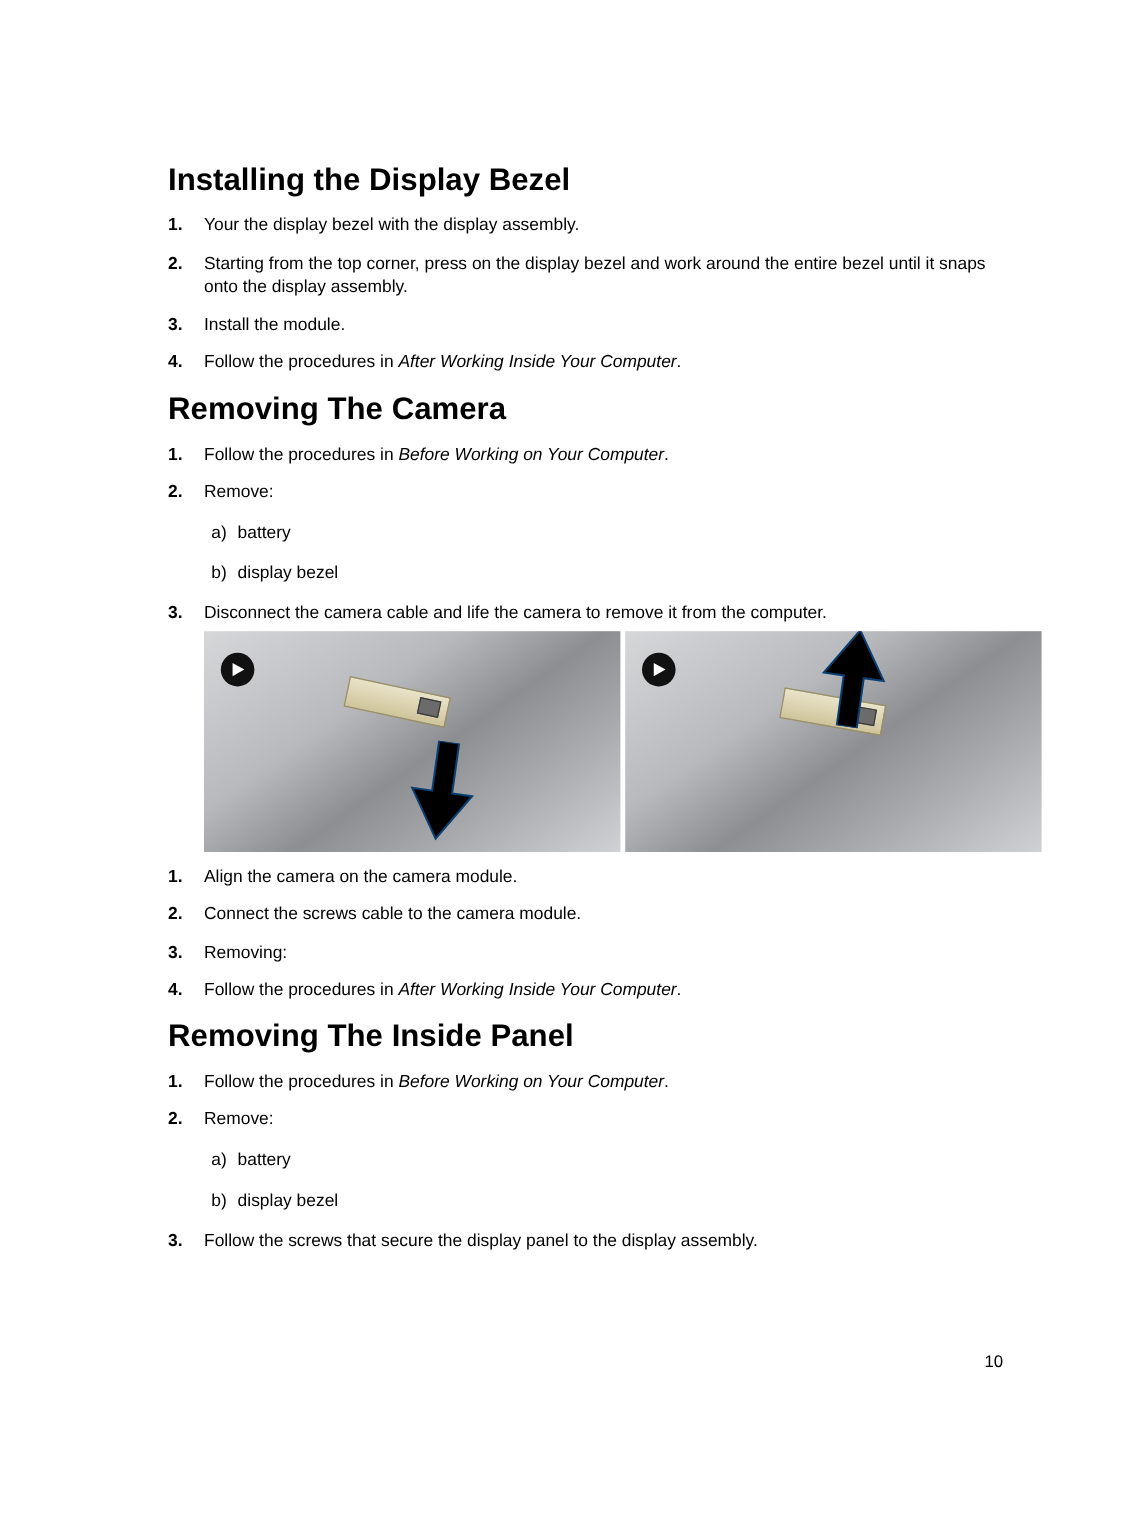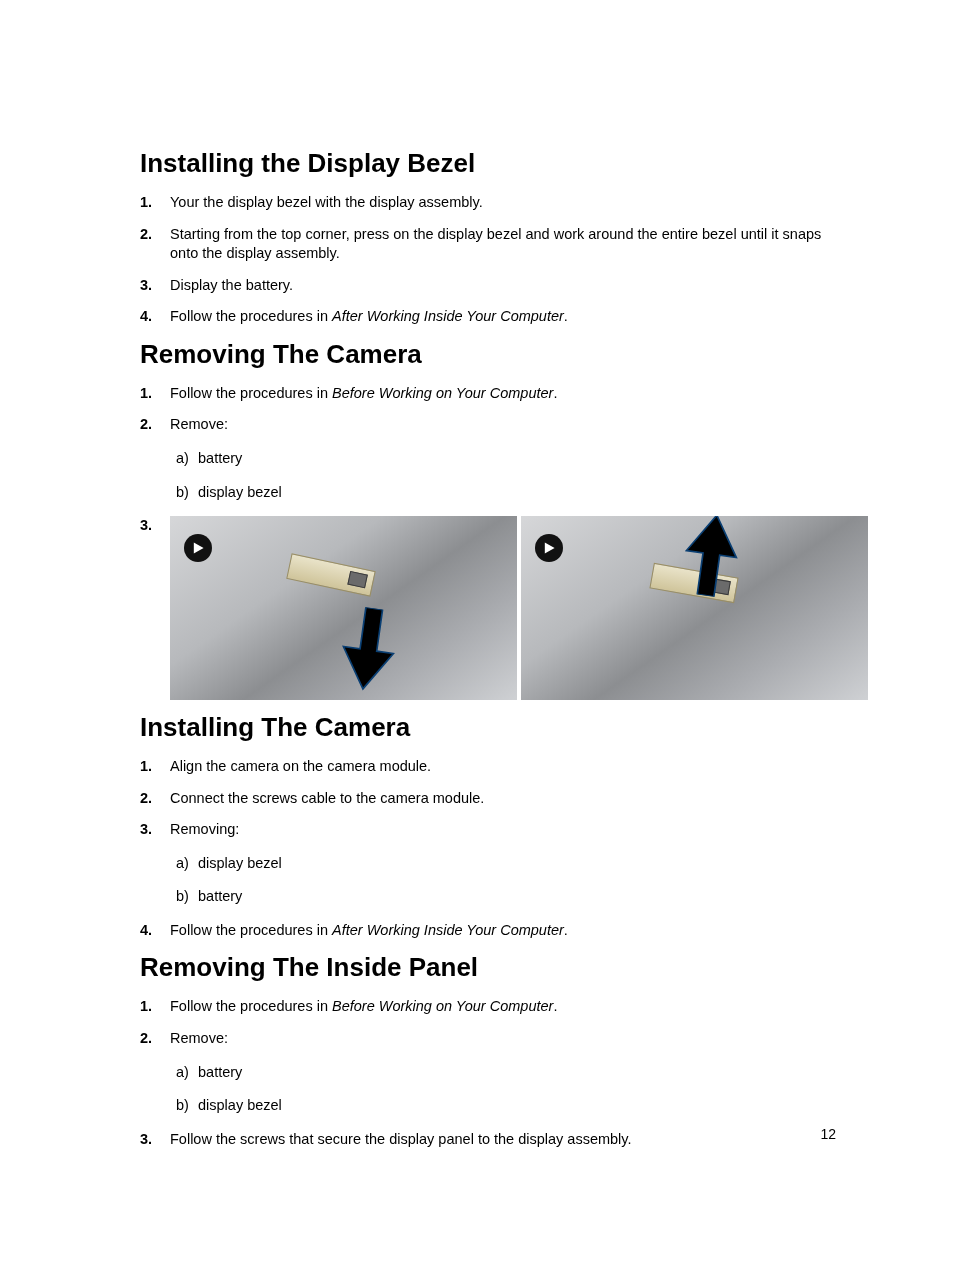--- a/index.html
+++ b/index.html
@@ -7,21 +7,21 @@
   body {
     width: 954px;
     height: 1268px;
     position: relative;
     font-family: "Helvetica Neue", Arial, sans-serif;
     color: #000;
   }
   .page {
     position: absolute;
     left: 140px;
-    top: 148px;
+    top: 134px;
     width: 700px;
   }
   h2.section-title {
     font-family: "Helvetica Neue Condensed", "Arial Narrow", Arial, sans-serif;
     font-stretch: condensed;
     font-weight: 700;
     font-size: 26px;
     letter-spacing: 0px;
     margin-top: 10px;
     margin-bottom: 14px;
@@ -115,39 +115,40 @@
 </style>
 </head>
 <body>
 
 <div class="page">
 
   <h2 class="section-title first">Installing the Display Bezel</h2>
   <ol class="steps">
     <li><span>Your the display bezel with the display assembly.</span></li>
     <li><span>Starting from the top corner, press on the display bezel and work around the entire bezel until it snaps onto the display assembly.</span></li>
-    <li><span>Display the battery.</span></li>
+    <li><span>Install the module.</span></li>
     <li>
       <span>Follow the procedures in </span><em class="ref">After Working Inside Your Computer</em><span>.</span>
     </li>
   </ol>
 
   <h2 class="section-title">Removing The Camera</h2>
   <ol class="steps">
     <li>
       <span>Follow the procedures in </span><em class="ref">Before Working on Your Computer</em><span>.</span>
     </li>
     <li>
       <span>Remove:</span>
       <ul class="sub">
         <li><span class="sub-label">a)</span><span>battery</span></li>
         <li><span class="sub-label">b)</span><span>display bezel</span></li>
       </ul>
     </li>
     <li>
+      <span>Disconnect the camera cable and life the camera to remove it from the computer.</span>
       <div class="figure">
         <div class="pane">
           <div class="call-badge">
             <svg viewBox="0 0 10 10">
                 <polygon points="2,1 9,5 2,9" fill="#fff"></polygon>
               </svg>
           </div>
           <div class="module">
               <div class="chip"></div>
             </div>
@@ -181,30 +182,25 @@
                   </linearGradient>
                 </defs>
               <path d="M14 60 H26 V30 H38 L20 2 L2 30 H14 Z" fill="url(#gu1)" stroke="#0a3f73" stroke-width="1.2"></path>
             </svg>
           </div>
         </div>
       </div>
     </li>
   </ol>
 
-  <h2 class="section-title">Installing The Camera</h2>
   <ol class="steps">
     <li><span>Align the camera on the camera module.</span></li>
     <li><span>Connect the screws cable to the camera module.</span></li>
     <li>
       <span>Removing:</span>
-      <ul class="sub">
-        <li><span class="sub-label">a)</span><span>display bezel</span></li>
-        <li><span class="sub-label">b)</span><span>battery</span></li>
-      </ul>
     </li>
     <li>
       <span>Follow the procedures in </span><em class="ref">After Working Inside Your Computer</em><span>.</span>
     </li>
   </ol>
 
   <h2 class="section-title">Removing The Inside Panel</h2>
   <ol class="steps">
     <li>
       <span>Follow the procedures in </span><em class="ref">Before Working on Your Computer</em><span>.</span>
@@ -214,13 +210,13 @@
       <ul class="sub">
         <li><span class="sub-label">a)</span><span>battery</span></li>
         <li><span class="sub-label">b)</span><span>display bezel</span></li>
       </ul>
     </li>
     <li><span>Follow the screws that secure the display panel to the display assembly.</span></li>
   </ol>
 
 </div>
 
-<div class="page-number">12</div>
+<div class="page-number">10</div>
 
 </body></html>

